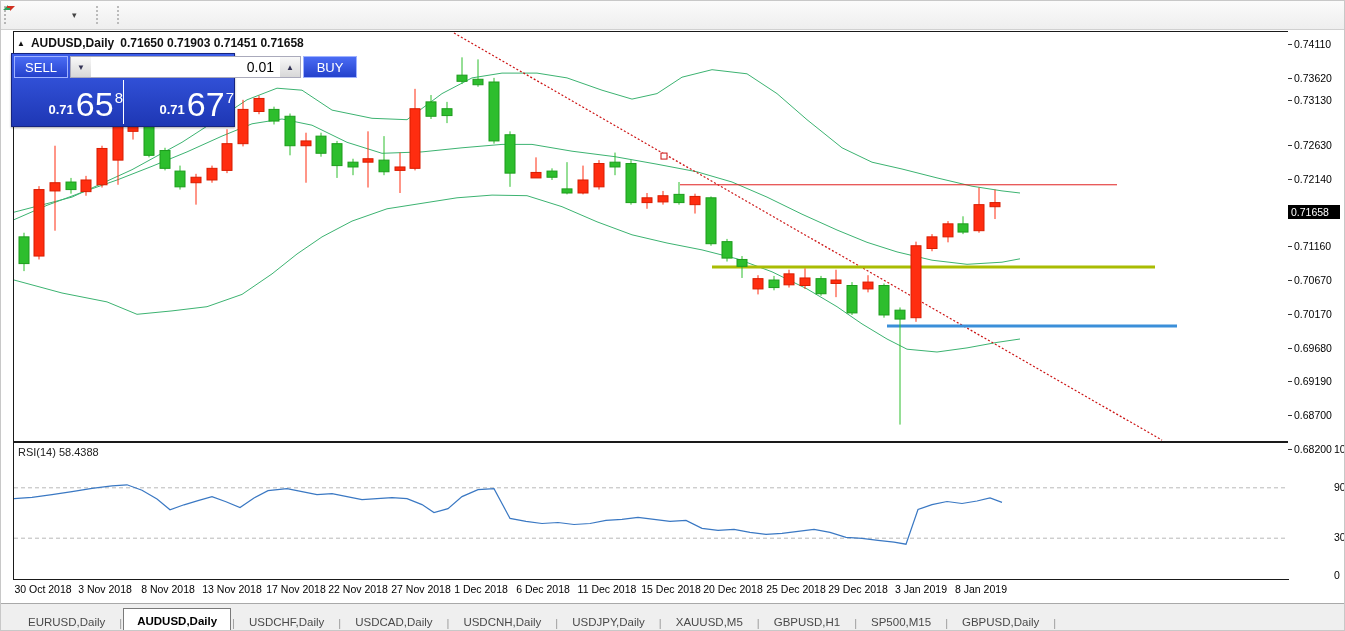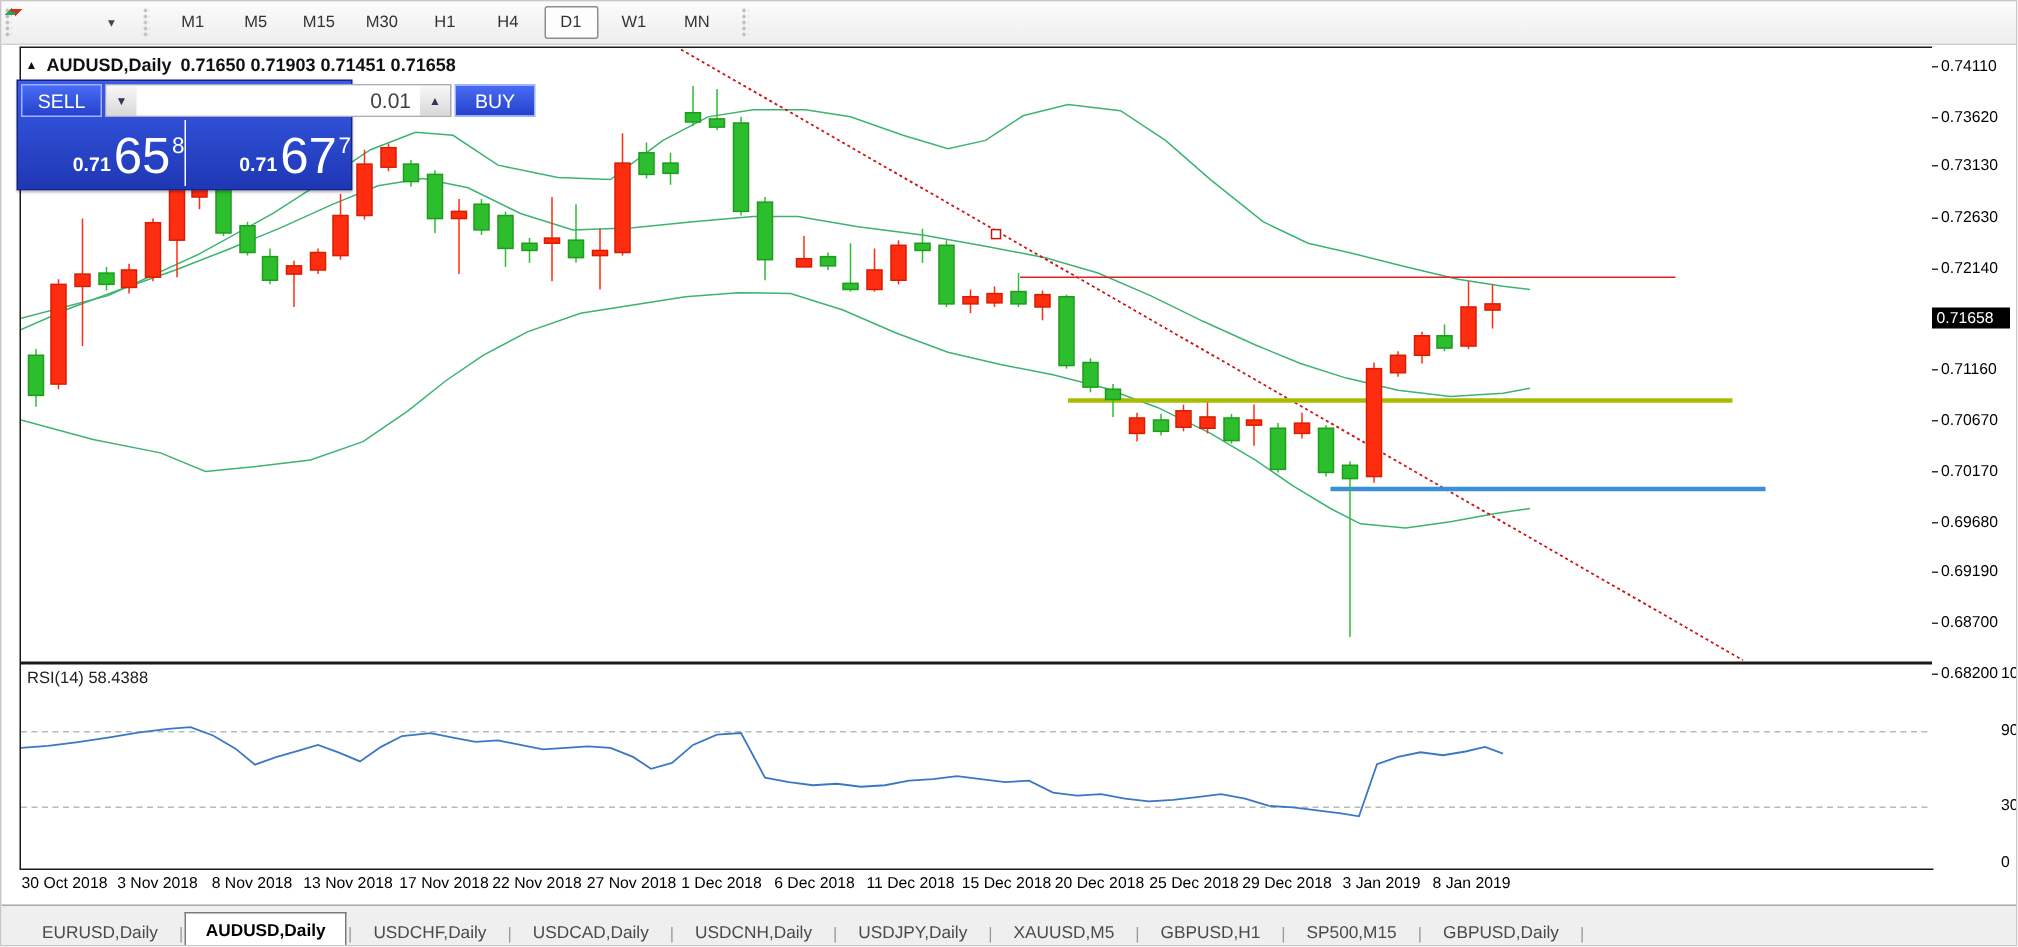--- a/index.html
+++ b/index.html
@@ -18,21 +18,21 @@
   svg{position:absolute;left:0;top:0;}
   #chart-title{position:absolute;left:16px;top:35px;font-size:12px;font-weight:700;color:#111;display:flex;gap:6px;align-items:center;}
   #chart-title .tri{font-size:8px;}
   #rsi-label{position:absolute;left:17px;top:445px;font-size:11px;color:#222;}
   
   #trade-panel{position:absolute;left:10px;top:52px;width:222px;height:72px;background:linear-gradient(#3a5ce8,#1e37b4);border:1px solid #16247f;box-shadow:0 1px 2px rgba(0,0,0,.35);}
   #tp-row1{display:flex;height:26px;align-items:stretch;}
   .tp-btn{flex:0 0 52px;margin:2px;background:linear-gradient(#4a6cf4,#2441cc);border:1px solid #9fb2ff;color:#fff;font-size:13px;display:flex;align-items:center;justify-content:center;cursor:pointer;}
   #tp-vol{flex:1;display:flex;margin:2px 0;background:#e8e8e8;border:1px solid #aab;}
   .stepbtn{width:20px;display:flex;align-items:center;justify-content:center;background:linear-gradient(#f8f8f8,#d8d8d8);color:#335;font-size:8px;cursor:pointer;}
-  #vol-input{flex:1;border:none;outline:none;text-align:right;padding-right:6px;font-size:14px;font-family:"Liberation Sans",sans-serif;color:#404040;background:#fff;}
+  #vol-input{flex:1;border:none;outline:none;text-align:right;padding-right:6px;font-size:14px;font-family:"Liberation Sans",sans-serif;color:#000000;background:#fff;}
   #tp-row2{display:flex;height:44px;position:relative;}
   .half{flex:1;display:flex;align-items:flex-end;justify-content:flex-end;color:#fff;padding-bottom:4px;margin-left:28px;}
   .p-small{font-size:13px;font-weight:700;margin-right:2px;line-height:1;position:relative;top:-4px;}
   .p-big{font-size:34px;font-weight:400;line-height:.88;}
   .p-sup{font-size:15px;position:relative;top:-14px;margin-left:1px;}
   #tp-div{position:absolute;left:50%;top:0;width:1px;height:100%;background:#fff;}
   
   #price-axis{position:absolute;left:1287px;top:30px;width:58px;height:548px;background:#fff;}
   .axlbl{position:absolute;left:6px;font-size:10.5px;color:#000;white-space:nowrap;}
   .axlbl::before{content:"";position:absolute;left:-6px;top:6px;width:4px;height:1px;background:#333;}
@@ -56,31 +56,20 @@
   <div id="toolbar">
     <div class="grip"></div>
     <div class="tool-icon">
       <svg width="16" height="14" viewBox="0 0 16 14">
         <path d="M2 9 L7 4 L7 7 L10 7 L10 9 Z" fill="#2da05a"></path>
         <path d="M14 5 L9 10 L9 7 L6 7 L6 5 Z" fill="#d03020"></path>
       </svg>
     </div>
     <span class="caret">▾</span>
     <div class="vsep"></div>
-    <div id="tfbar" style="display:flex;align-items:center;">
-        <div class="tfbtn">M1</div>
-        <div class="tfbtn">M5</div>
-        <div class="tfbtn">M15</div>
-        <div class="tfbtn">M30</div>
-        <div class="tfbtn">H1</div>
-        <div class="tfbtn">H4</div>
-        <div class="tfbtn active">D1</div>
-        <div class="tfbtn">W1</div>
-        <div class="tfbtn">MN</div>
-      </div>
     <div class="vsep"></div>
   </div>
 
   <div id="main-chart">
     <svg id="main-svg" width="1274" height="409">
         <polyline points="0,180.2 58,165.1 118,137.7 168,110.3 203,87.7 233,67.8 263,56.2 288,58.2 318,78.1 358,86.3 393,87.7 428,61.6 458,45.9 488,41.1 523,41.1 553,45.9 588,58.2 618,67.1 643,61.6 668,45.2 698,37.7 733,41.8 763,61.6 793,87.7 828,115.8 858,130.2 888,137.0 923,145.9 958,154.2 988,158.9 1006,161.0" fill="none" stroke="#3CB371" stroke-width="1"></polyline>
         <polyline points="0,187.7 33,173.3 68,160.3 103,148.0 138,134.3 173,119.9 208,104.1 238,91.8 268,87.0 298,93.2 333,110.3 368,121.3 408,119.9 448,115.8 488,112.4 518,112.4 558,119.2 601,124.7 643,132.2 683,139.8 718,150.0 753,165.1 788,182.2 823,198.0 853,210.3 883,219.9 918,228.2 953,232.3 988,230.2 1006,226.8" fill="none" stroke="#3CB371" stroke-width="1"></polyline>
         <polyline points="0,248.0 48,261.0 93,269.9 123,282.3 158,278.9 193,274.7 228,262.4 258,241.9 283,222.0 308,204.9 338,189.1 373,176.8 408,171.3 443,165.8 478,163.1 513,163.7 548,174.7 583,189.8 618,202.8 653,211.0 688,217.9 723,226.8 758,239.8 793,256.9 823,274.7 848,291.9 873,307.0 893,317.2 923,320.0 953,315.9 983,310.4 1006,307.0" fill="none" stroke="#3CB371" stroke-width="1"></polyline>
         <line x1="440" y1="1.0089999999997996" x2="1148" y2="408.15484" stroke="#CC1414" stroke-width="1.2" stroke-dasharray="2,2"></line>
         <rect x="647" y="121.07091999999963" width="6" height="6" fill="#fff" stroke="#CC1414"></rect>
@@ -252,21 +241,21 @@
         <line x1="0" y1="44.8" x2="1274" y2="44.8" stroke="#b9b9b9" stroke-width="1" stroke-dasharray="4,3"></line>
         <line x1="0" y1="95.2" x2="1274" y2="95.2" stroke="#b9b9b9" stroke-width="1" stroke-dasharray="4,3"></line>
         <polyline points="0,55.6 18,54.3 38,51.7 58,48.7 78,45.4 98,42.9 113,41.8 128,47.3 143,56.1 156,66.8 170,61.8 184,57.7 198,53.6 212,58.7 226,64.6 240,54.9 254,47.7 273,45.7 288,48.7 303,51.6 318,50.6 333,53.6 348,56.6 363,55.6 378,54.6 393,55.6 408,61.6 420,69.5 434,65.6 448,53.6 464,46.7 480,45.7 496,75.4 512,78.4 528,80.5 544,79.5 560,81.5 576,80.5 592,77.4 608,76.4 624,74.4 640,76.4 656,78.4 672,77.4 688,85.4 704,87.4 720,86.4 736,89.4 752,91.3 768,90.3 784,88.4 800,86.4 816,89.4 832,94.3 848,95.3 864,97.3 880,99.2 892,101.2 904,66.5 918,61.6 933,58.5 948,60.5 963,58.0 976,54.9 988,59.4" fill="none" stroke="#3A78C3" stroke-width="1.2"></polyline>
       </svg>
   </div>
   <div id="rsi-label">RSI(14) 58.4388</div>
 
   <div id="price-axis">
       <div class="axlbl" style="top: 7px;">0.74110</div>
       <div class="axlbl" style="top: 40.5748px;">0.73620</div>
-      <div class="axlbl" style="top: 73px;">0.73130</div>
+      <div class="axlbl" style="top: 63px;">0.73130</div>
       <div class="axlbl" style="top: 108.41px;">0.72630</div>
       <div class="axlbl" style="top: 141.984px;">0.72140</div>
       <div class="axlbl" style="top: 209.134px;">0.71160</div>
       <div class="axlbl" style="top: 242.709px; text-align: right;">0.70670</div>
       <div class="axlbl" style="top: 276.969px;">0.70170</div>
       <div class="axlbl" style="top: 310.544px;">0.69680</div>
       <div class="axlbl" style="top: 344.118px;">0.69190</div>
       <div class="axlbl" style="top: 377.693px;">0.68700</div>
       <div class="axlbl" style="top: 411.953px;">0.68200</div>
       <div id="cur-tag" style="top: 174.011px;">0.71658</div>

